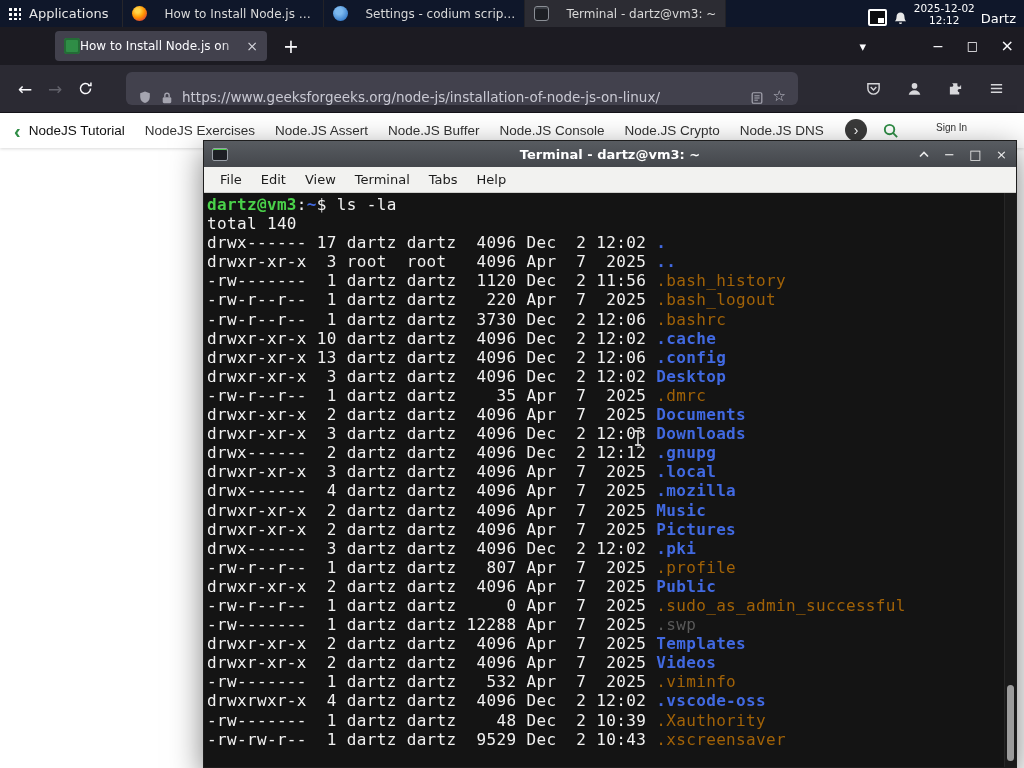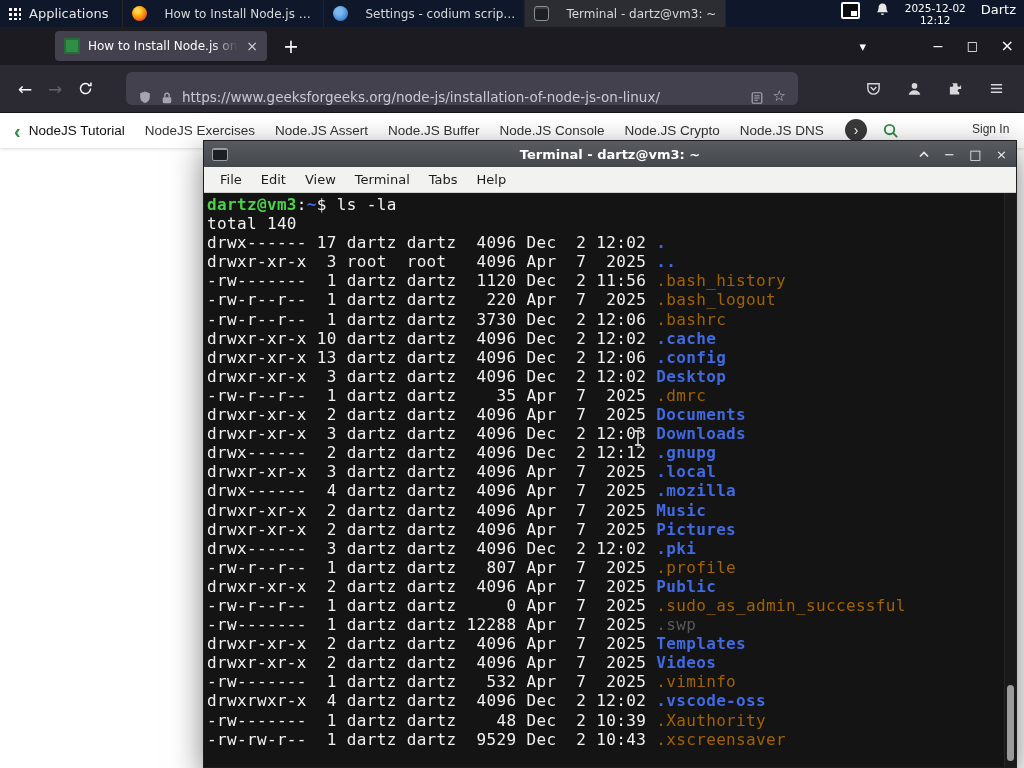--- a/index.html
+++ b/index.html
@@ -13,31 +13,31 @@
   .apps-btn{display:flex;align-items:center;gap:8px;height:100%;padding:0 14px 0 8px;border-right:1px solid #26262b;font-size:13px}
   .grid-icon{width:13px;height:13px;background-image:radial-gradient(#fff 1.4px,transparent 1.7px);background-size:5px 5px}
   .task-list{display:flex;height:100%}
   .task{width:201px;display:flex;align-items:center;gap:17px;padding:0 9px;border-right:1px solid #222227;font-size:12px;color:#d9d9d9;white-space:nowrap;overflow:hidden}
   .task.active{background:#2c2c33}
   .task-label{overflow:hidden;text-overflow:ellipsis}
   .ti{width:15px;height:15px;flex:none;border-radius:50%}
   .ti-firefox{background:radial-gradient(circle at 38% 32%,#ffd54a 0 16%,#ff9500 48%,#e5542c 74%,#b5121b 100%)}
   .ti-settings{background:radial-gradient(circle at 40% 35%,#7db9ef 0 25%,#3f84d0 70%,#2a62a8 100%)}
   .ti-terminal{border-radius:3px;background:#1d1f24;border:1px solid #8b8f96;box-shadow:inset 0 2px 0 #3a3d44}
-  .panel-right{margin-left:auto;display:flex;align-items:flex-start;gap:15px;padding-right:5px}
+  .panel-right{margin-left:auto;display:flex;align-items:flex-end;gap:6px;padding-right:5px}
   .tray-term{width:19px;height:17px;border:2px solid #fff;border-radius:2px;position:relative;background:#0c0c0f;display:inline-block}
   .tray-term::after{content:"";position:absolute;right:1px;bottom:1px;width:6px;height:5px;background:#fff}
   .bell{display:grid;place-items:center}
   .clock{display:flex;flex-direction:column;align-items:center;font-size:10.5px;line-height:12px;color:#fff}
   .user{font-size:13px;color:#fff;padding-right:3px}
 
   
   .browser{position:absolute;top:27px;left:0;right:0;bottom:0;background:#fff}
   .tabbar{position:relative;height:38px;background:#1c1b22}
-  .tab{position:absolute;left:55px;top:4px;width:212px;height:30px;background:#42414d;border-radius:4px;display:flex;align-items:center;gap:8px;padding:0 9px;color:#fbfbfe;font-size:12px}
+  .tab{position:absolute;left:55px;top:4px;width:212px;height:30px;background:#42414d;border-radius:4px;display:flex;align-items:center;padding:0 9px;color:#fbfbfe;font-size:12px}
   .favicon{width:16px;height:16px;flex:none;border-radius:3px;background:#2f8d46;box-shadow:inset 0 0 0 2px #246b36}
   .tab-title{flex:1;overflow:hidden;white-space:nowrap;position:relative}
   .tab-title::after{content:"";position:absolute;top:0;right:0;bottom:0;width:26px;background:linear-gradient(to right,rgba(66,65,77,0),#42414d)}
   .tab-close{font-size:14px;color:#d5d5dc;line-height:1}
   .new-tab{position:absolute;left:283px;top:50%;transform:translateY(-50%);color:#fbfbfe;font-size:19px}
   .tab-overflow{position:absolute;right:158px;top:50%;transform:translateY(-50%);color:#fbfbfe;font-size:13px}
   .win-btn{position:absolute;top:50%;transform:translateY(-50%);color:#fbfbfe;font-size:14px;line-height:1}
   .win-min{right:80px}
   .win-max{right:46px;font-size:12px}
   .win-close{right:10px;font-size:16px}
@@ -51,21 +51,21 @@
   .star{color:#bfbfca;font-size:15px}
   .toolbar-right{margin-left:auto;display:flex;align-items:center;gap:26px;padding-right:10px}
   .tb-ic{display:grid;place-items:center}
 
   .gfg{position:relative;height:35px;background:#fff;display:flex;align-items:center;box-shadow:0 1px 3px rgba(0,0,0,.15);font-family:"Liberation Sans",sans-serif}
   .gfg-prev{color:var(--gfg);font-size:20px;font-weight:bold;padding:0 8px 0 14px;line-height:1}
   .gfg-items{display:flex;gap:20px;align-items:center;white-space:nowrap;overflow:hidden;width:806px;font-size:13.5px;color:#333}
   .gfg-item.first{font-weight:normal;color:#111}
   .gfg-next{position:absolute;left:845px;top:6px;width:22px;height:22px;border-radius:50%;background:#3a3a3a;color:#fff;display:grid;place-items:center;font-size:14px;line-height:1}
   .gfg-search{position:absolute;left:882px;top:9px}
-  .gfg-signin{position:absolute;left:972px;top:9px;font-size:12px;color:#333}
+  .gfg-signin{position:absolute;left:936px;top:9px;font-size:10px;color:#333}
   .page{flex:1;background:#fff;height:calc(100% - 121px)}
 
   
   .terminal{position:absolute;left:203px;top:140px;width:814px;height:628px;background:#141414;border:1px solid #1e1e1e;box-shadow:0 10px 30px rgba(0,0,0,.5);z-index:60;display:flex;flex-direction:column}
   .t-titlebar{height:26px;background:linear-gradient(#585c61,#44474c);position:relative;display:flex;align-items:center;color:#fff;flex:none}
   .t-icon{margin-left:8px;width:16px;height:13px;background:#1d1f24;border:1px solid #9aa0a8;border-radius:2px;box-shadow:inset 0 1px 0 #4ad24a}
   .t-title{position:absolute;left:50%;transform:translateX(-50%);font-size:13px;font-weight:bold;white-space:nowrap}
   .t-btns{position:absolute;right:8px;top:0;height:100%;display:flex;align-items:center;gap:13px}
   .t-btn{color:#ececec;font-size:13px;width:13px;text-align:center;display:grid;place-items:center;line-height:1}
   .t-menubar{height:26px;background:#f2f2f0;border-bottom:1px solid #cfcfcc;display:flex;align-items:center;padding-left:7px;gap:1px;font-size:13px;color:#1c1c1c;flex:none}

